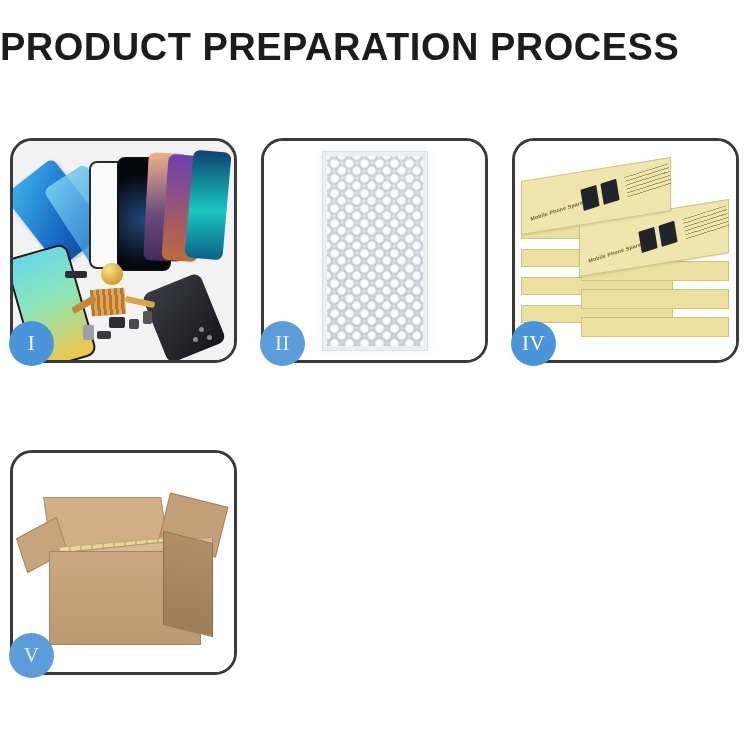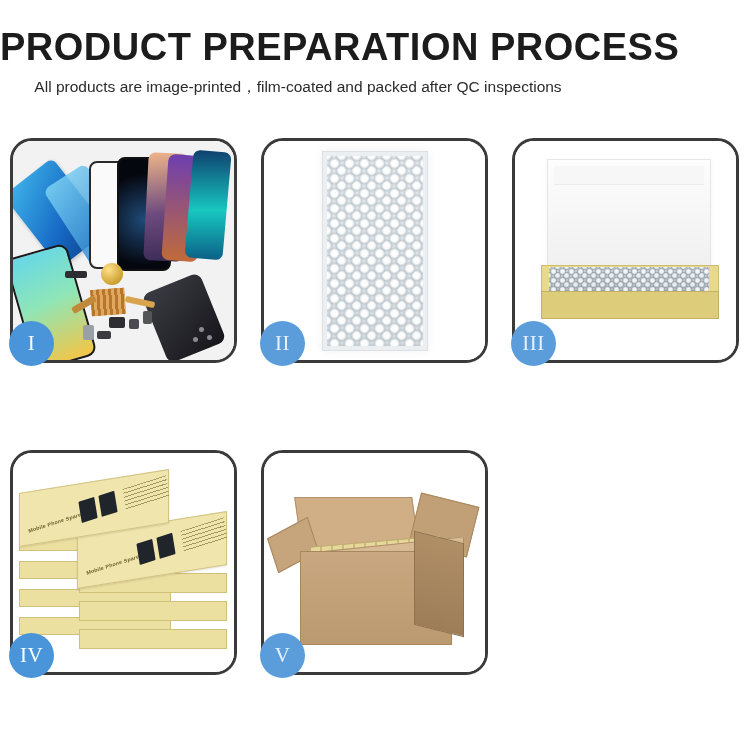--- a/index.html
+++ b/index.html
@@ -183,21 +183,20 @@
 
   .hidden-text{position:absolute;opacity:0;pointer-events:none;}
 </style>
 </head>
 <body>
 
 <div class="page">
 
   <div class="header">
     <div class="title">PRODUCT PREPARATION PROCESS</div>
-    <div class="subtitle">All products are image-printed，film-coated and packed after QC inspections</div>
   </div>
 
   <div class="grid">
 
     <div class="card">
       <div class="card-inner p1">
         <div class="ph b1"></div>
         <div class="ph b2"></div>
         <div class="ph front"></div>
         <div class="ph dark"></div>
@@ -227,30 +226,20 @@
     <div class="card">
       <div class="card-inner p2">
         <div class="pouch">
           <div class="bubbles"></div>
         </div>
       </div>
       <div class="badge dim">II</div>
       <span class="hidden-text">Product sealed inside a bubble wrap pouch</span>
     </div>
 
-    <div class="card">
-      <div class="card-inner p3">
-        <div class="lid"></div>
-        <div class="tray"></div>
-        <div class="tray-fill"></div>
-        <div class="tray-front"></div>
-      </div>
-      <div class="badge dim">III</div>
-      <span class="hidden-text">Bubble-wrapped items placed into the yellow retail box</span>
-    </div>
 
     <div class="card">
       <div class="card-inner p4">
         <div class="stack">
 
           <div class="sbox" style="left:0px;top:150px;width:150px;height:16px"></div>
           <div class="sbox" style="left:0px;top:122px;width:150px;height:16px"></div>
           <div class="sbox" style="left:0px;top:94px;width:150px;height:16px"></div>
           <div class="sbox" style="left:0px;top:66px;width:150px;height:16px"></div>
           <div class="sbox" style="left:60px;top:162px;width:146px;height:18px"></div>

